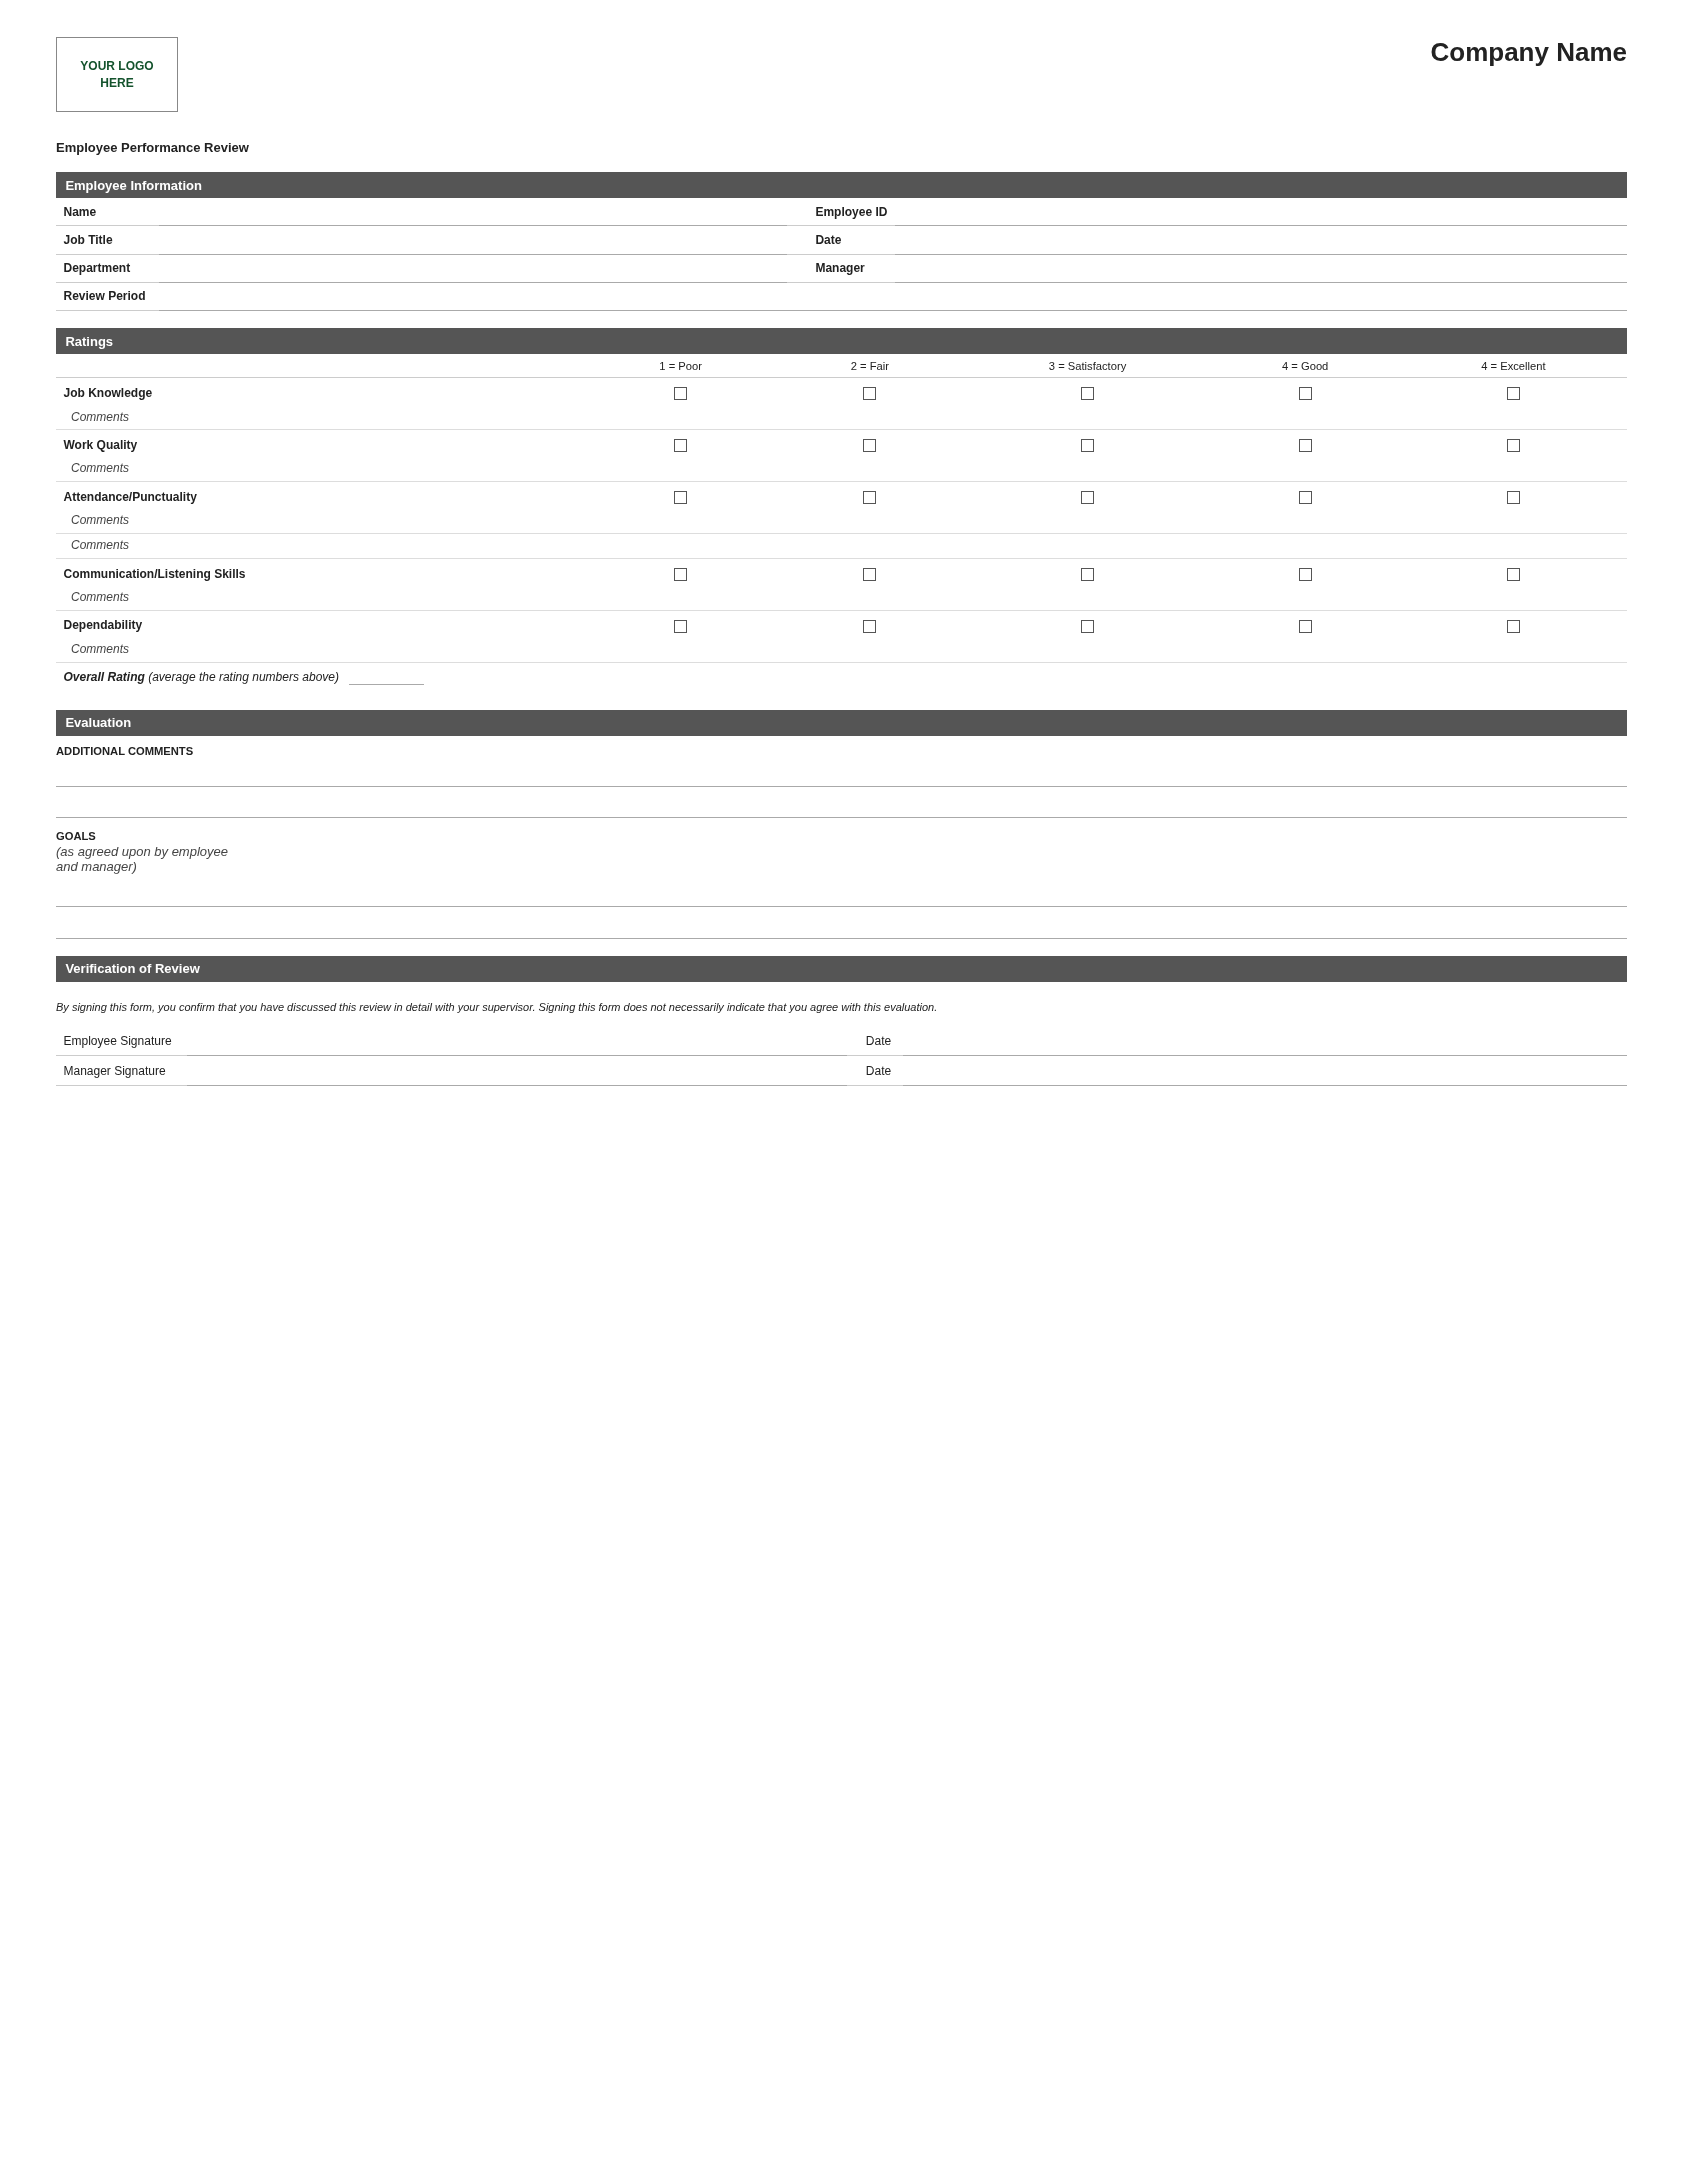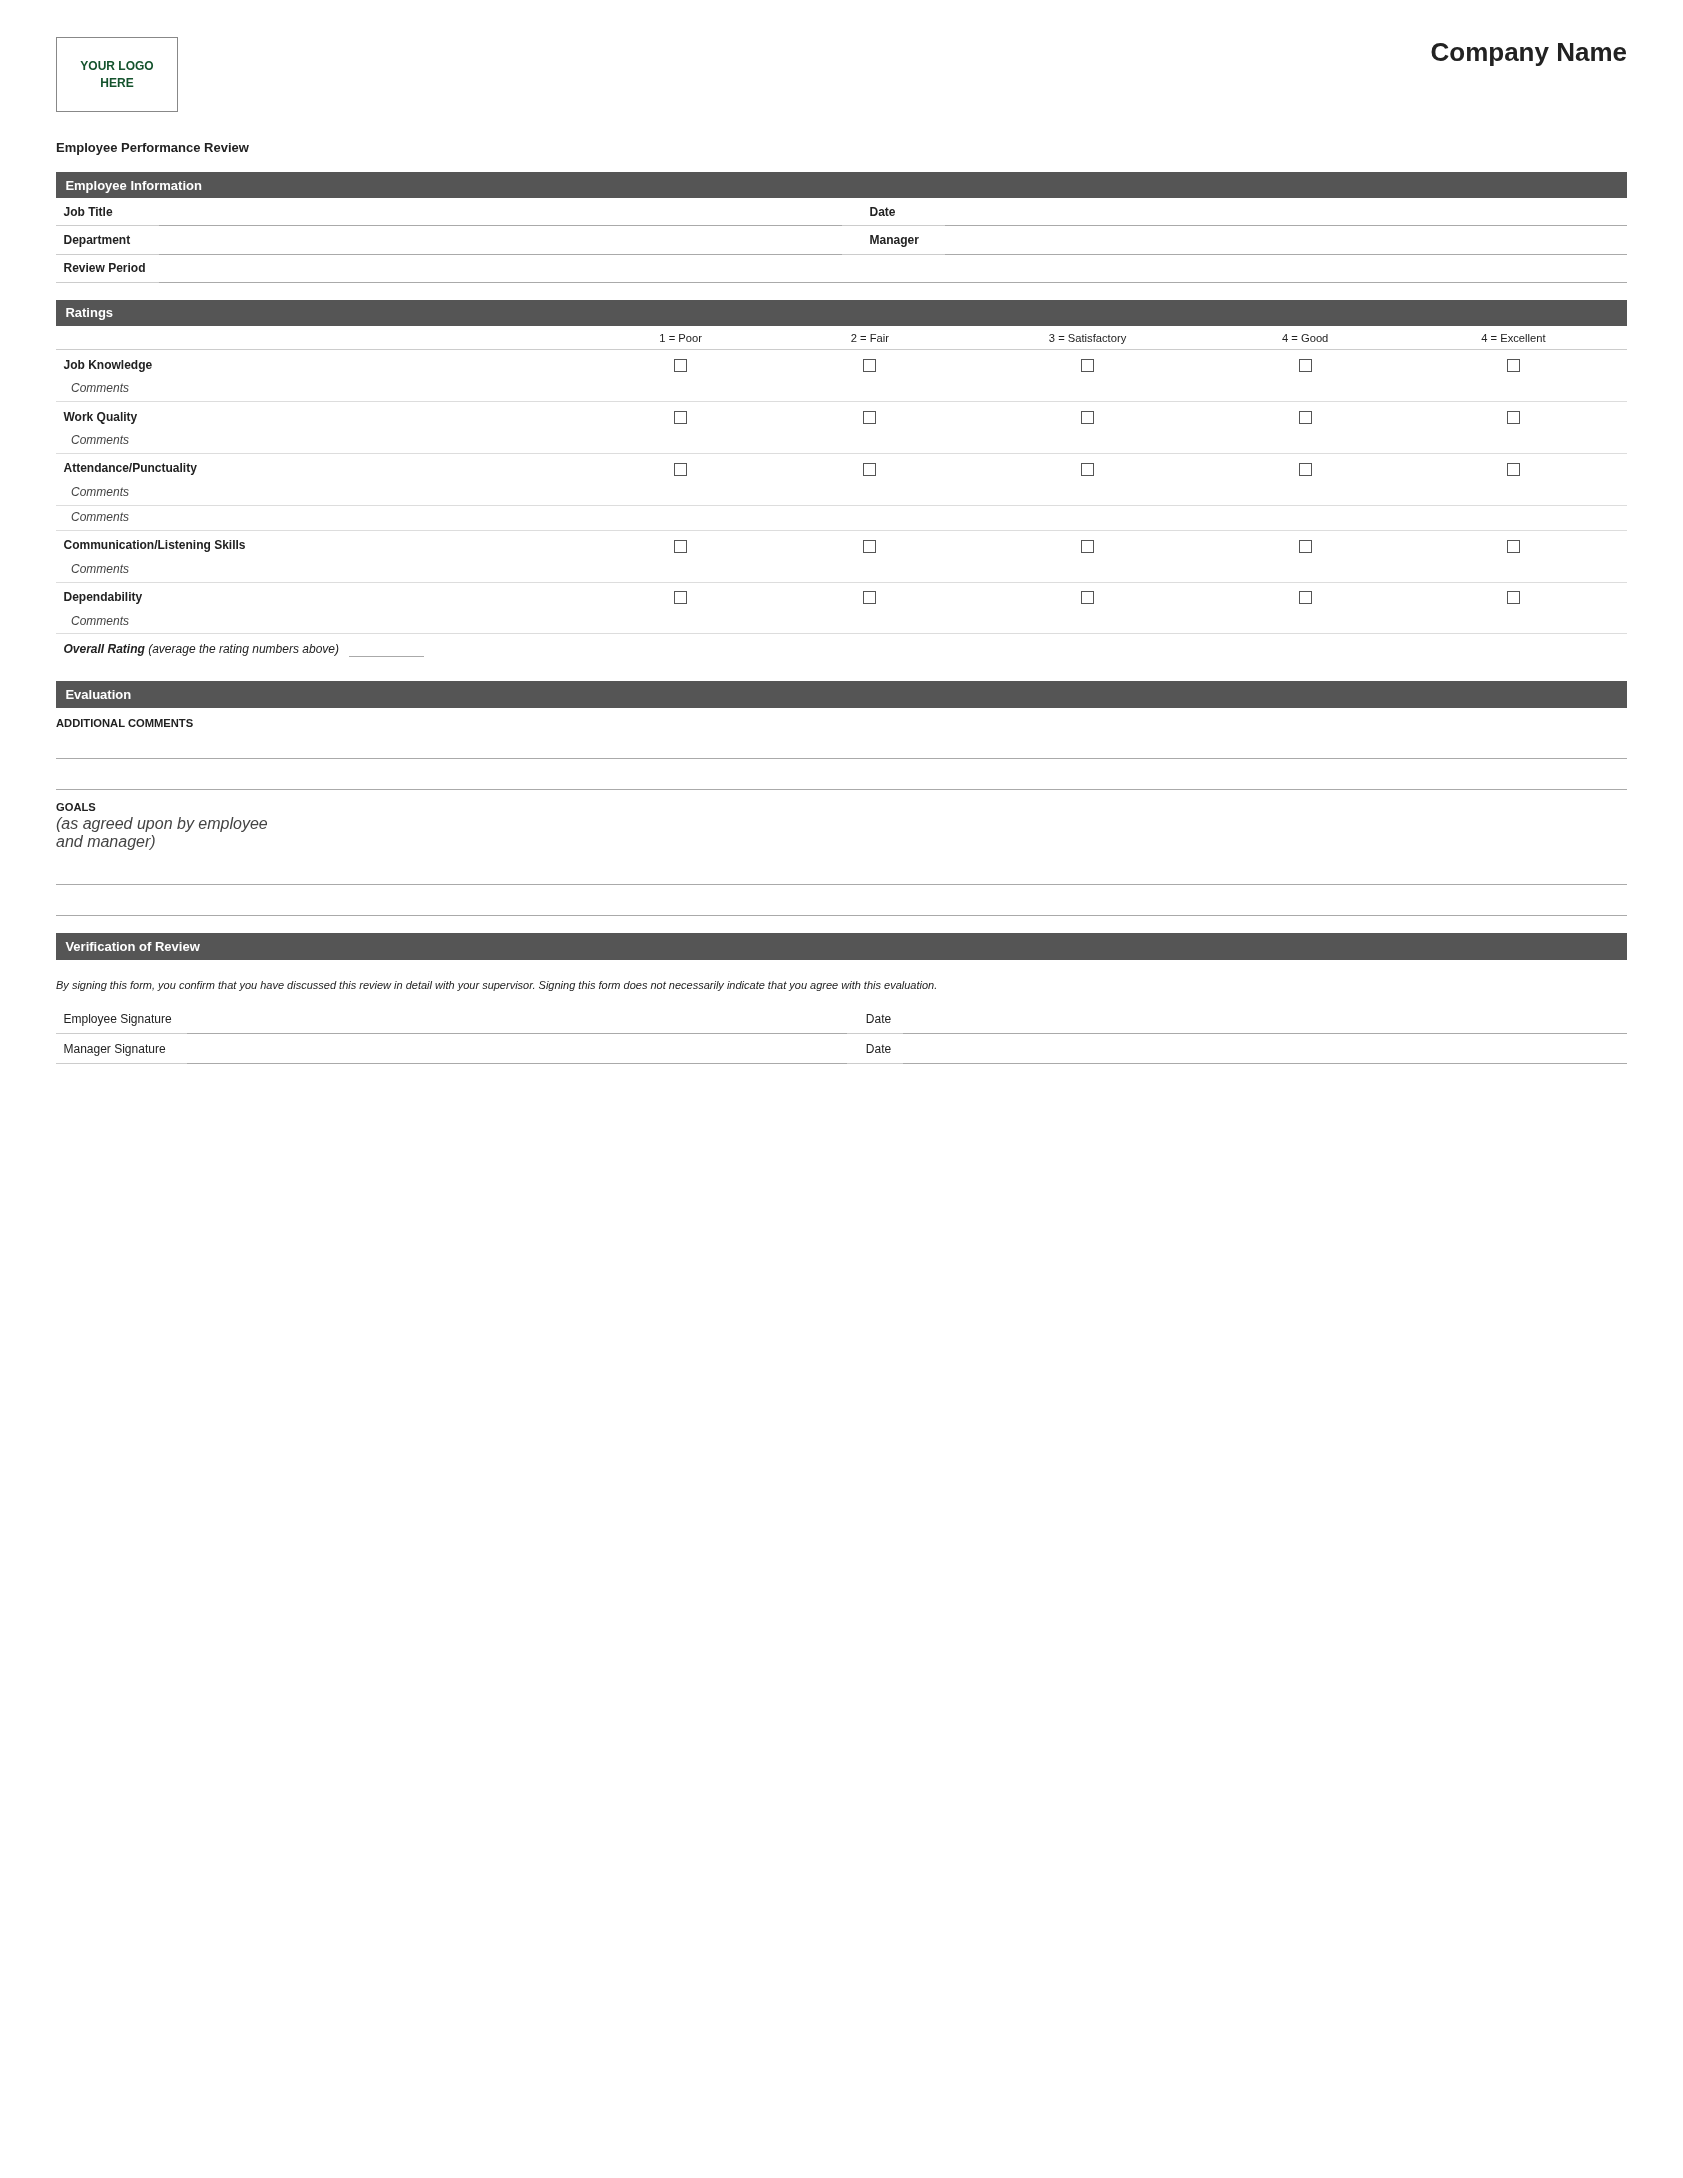--- a/index.html
+++ b/index.html
@@ -152,21 +152,21 @@
     }
     .goals-label {
       font-size: 11.2px;
       font-weight: bold;
       text-transform: uppercase;
       margin-top: 11.2px;
       margin-bottom: 1.9px;
     }
     .goals-sublabel {
       font-style: italic;
-      font-size: 16px;
+      font-size: 13px;
       color: #444;
       margin-bottom: 7.5px;
     }
     .verification-section {
       margin-top: 17px;
     }
     .verification-text {
       font-style: italic;
       font-size: 11px;
       color: #222;
@@ -210,20 +210,26 @@
 HERE</span>
   </div>
   <div class="company-name">Company Name</div>
 </div>
 
 <div class="doc-title">Employee Performance Review</div>
 
 <div class="section-header">Employee Information</div>
 <table class="info-table">
   <tbody>
+    <tr>
+      <td class="label">Name</td>
+      <td class="value" style="width:40%;"></td>
+      <td class="label" style="padding-left:28px;">Employee ID</td>
+      <td class="value"></td>
+    </tr>
     <tr>
       <td class="label">Job Title</td>
       <td class="value"></td>
       <td class="label" style="padding-left:28px;">Date</td>
       <td class="value"></td>
     </tr>
     <tr>
       <td class="label">Department</td>
       <td class="value"></td>
       <td class="label" style="padding-left:28px;">Manager</td>

